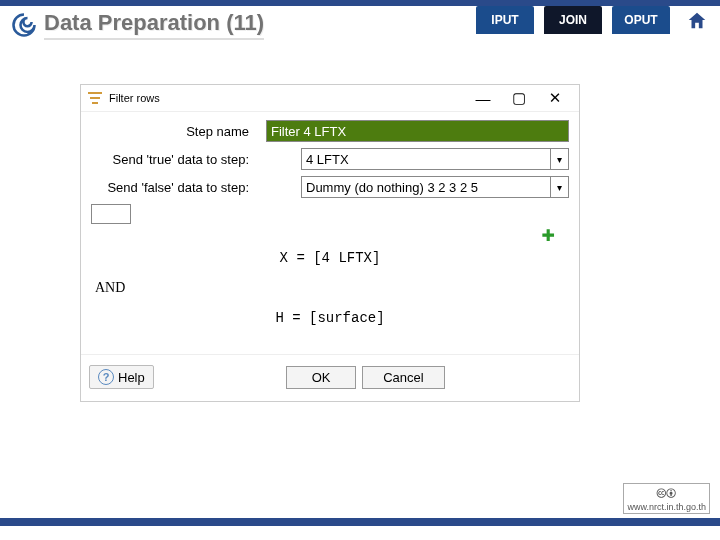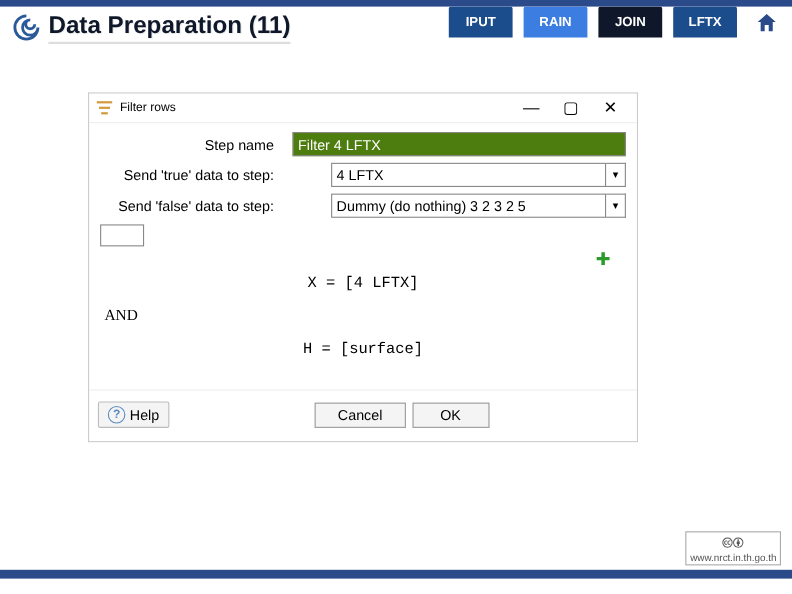--- a/index.html
+++ b/index.html
@@ -13,21 +13,21 @@
   .slide-header {
     display: flex; align-items: center;
     padding: 4px 10px 0 10px;
     position: relative;
   }
   .swirl {
     width: 28px; height: 28px; margin-right: 6px;
     color: #2a5a9a;
   }
   .slide-title {
-    font-size: 22px; font-weight: 700; color: #0f172a;
+    font-size: 22px; font-weight: 700; color: #737373;
     text-shadow: 1px 1px 0 #eee;
     border-bottom: 2px solid #ddd;
     padding-bottom: 2px;
   }
   .tabs {
     position: absolute; top: 0; right: 50px;
     display: flex; gap: 10px;
   }
   .tab {
     width: 58px; height: 28px;
@@ -117,23 +117,22 @@
 <body>
 
 <div class="slide-header">
   <svg class="swirl" viewBox="0 0 24 24" fill="none" stroke="currentColor" stroke-width="2.2">
     <path d="M12 3a9 9 0 1 0 9 9 6 6 0 1 1-6-6 3.5 3.5 0 1 0 3.5 3.5"></path>
   </svg>
   <div class="slide-title">Data Preparation (11)</div>
 
   <div class="tabs">
     <div class="tab iput">IPUT</div>
-    <div class="tab rain">RAIN</div>
     <div class="tab join">JOIN</div>
-    <div class="tab oput">LFTX</div>
+    <div class="tab oput">OPUT</div>
   </div>
   <svg class="home-ico" viewBox="0 0 24 24" fill="currentColor">
     <path d="M12 3l9 8h-3v9h-4v-6h-4v6H6v-9H3z"></path>
   </svg>
 </div>
 
 <div class="dialog">
   <div class="dlg-titlebar">
     <svg class="dlg-ico" viewBox="0 0 16 16">
       <rect x="1" y="2" width="14" height="2" fill="#d29a3a"></rect>
@@ -177,22 +176,22 @@
       <div class="expr-line">H  =  [surface]</div>
     </div>
   </div>
 
   <div class="dlg-footer">
     <div class="help-btn">
       <span class="help-q">?</span>
       <span>Help</span>
     </div>
     <div class="spacer"></div>
+    <button class="btn">OK</button>
     <button class="btn">Cancel</button>
-    <button class="btn">OK</button>
     <div class="spacer"></div>
   </div>
 </div>
 
 <div class="cc-badge">
   <span class="cc-icons">🅭🅯</span>
   <span>www.nrct.in.th.go.th</span>
 </div>
 <div class="page-footer"></div>
 

